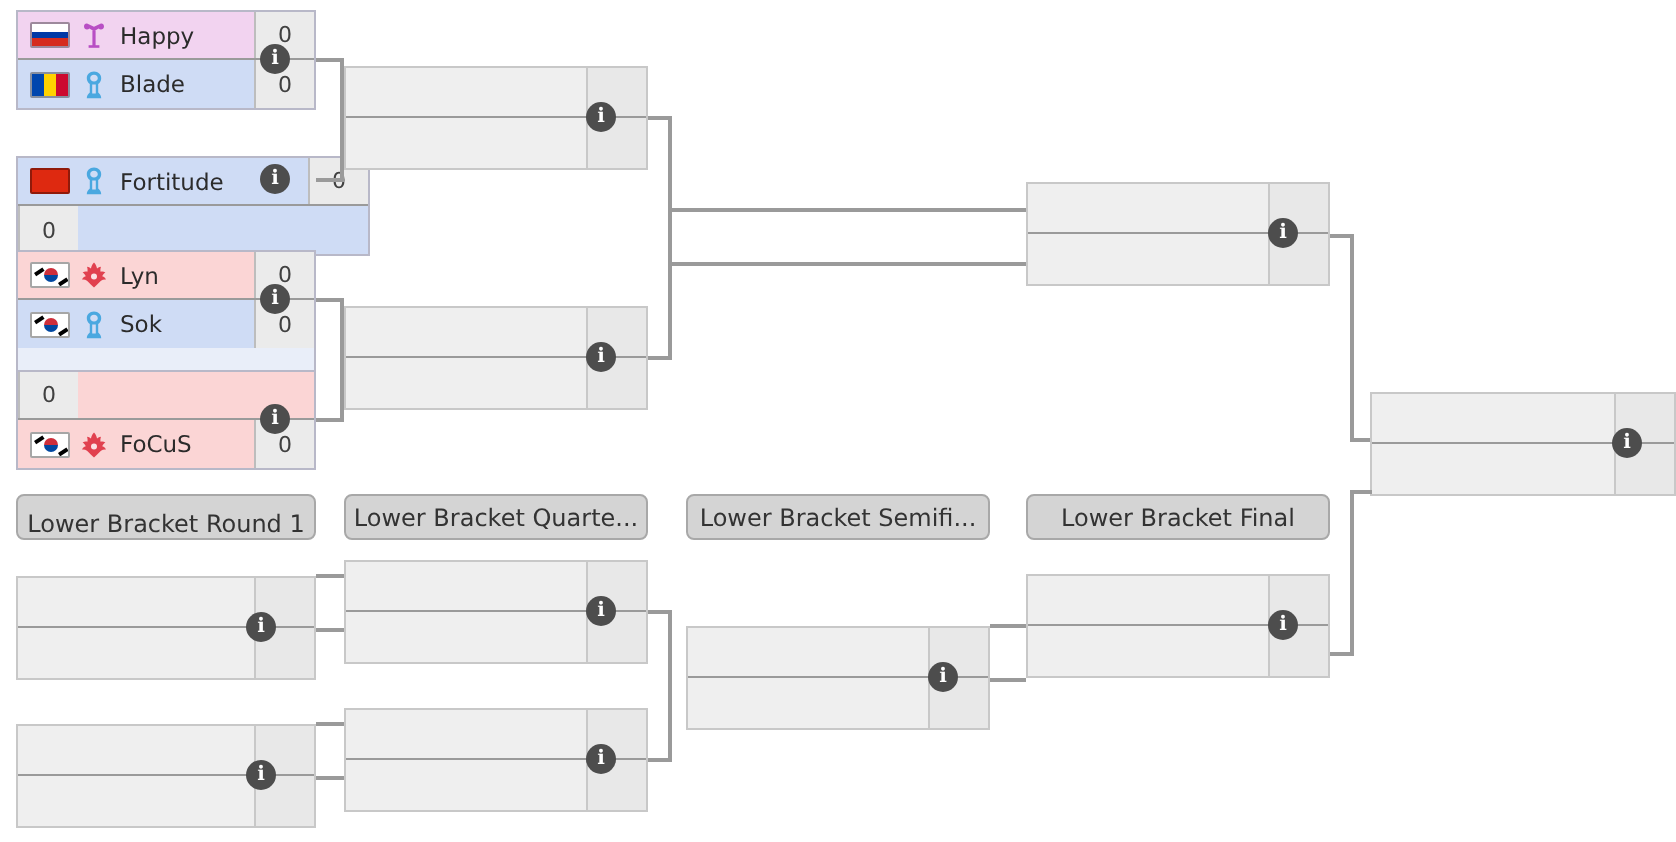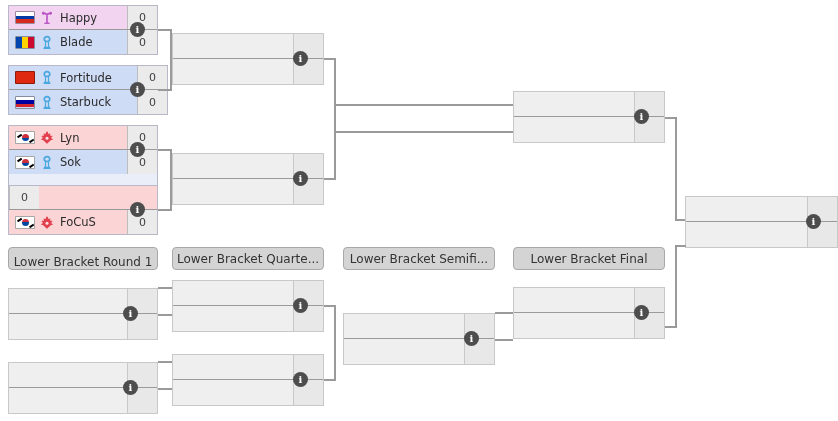--- a/index.html
+++ b/index.html
@@ -180,49 +180,36 @@
               <path d="M7 .8c2.2 0 3.6 1.5 3.6 3.3 0 1.3-.6 2.2-1.5 2.9v4.2c.9.7 1.5 1.6 1.5 2.9H3.4c0-1.3.6-2.2 1.5-2.9V7C4 6.3 3.4 5.4 3.4 4.1 3.4 2.3 4.8.8 7 .8zm0 1.6c-1.1 0-1.9.8-1.9 1.7S5.9 5.8 7 5.8s1.9-.8 1.9-1.7S8.1 2.4 7 2.4zm-.9 4.9v4.4h1.8V7.3H6.1z" fill="#4aa8e0"></path>
             </svg>
         </span>
         <span class="pname">Blade</span>
       </div>
       <div class="score">0</div>
     </div>
   </div>
   <div class="info" style="left:130px;top:22px;">i</div>
 
-  <div class="match filled" style="left:8px;top:65px;width:160px;height:50px;">
+  <div class="match filled" style="left:8px;top:78px;width:177px;height:50px;">
     <div class="row p top race-p">
       <div class="opp">
         <span class="flag cn">
             <i></i>
           </span>
         <span class="race">
           <svg viewBox="0 0 14 15">
               <path d="M7 .8c2.2 0 3.6 1.5 3.6 3.3 0 1.3-.6 2.2-1.5 2.9v4.2c.9.7 1.5 1.6 1.5 2.9H3.4c0-1.3.6-2.2 1.5-2.9V7C4 6.3 3.4 5.4 3.4 4.1 3.4 2.3 4.8.8 7 .8zm0 1.6c-1.1 0-1.9.8-1.9 1.7S5.9 5.8 7 5.8s1.9-.8 1.9-1.7S8.1 2.4 7 2.4zm-.9 4.9v4.4h1.8V7.3H6.1z" fill="#4aa8e0"></path>
             </svg>
         </span>
         <span class="pname">Fortitude</span>
       </div>
       <div class="score">0</div>
     </div>
     <div class="row p race-p">
-      <div class="opp">
-        <span class="flag si">
-            <i></i>
-            <i></i>
-            <i></i>
-          </span>
-        <span class="race">
-          <svg viewBox="0 0 14 15">
-              <path d="M7 .8c2.2 0 3.6 1.5 3.6 3.3 0 1.3-.6 2.2-1.5 2.9v4.2c.9.7 1.5 1.6 1.5 2.9H3.4c0-1.3.6-2.2 1.5-2.9V7C4 6.3 3.4 5.4 3.4 4.1 3.4 2.3 4.8.8 7 .8zm0 1.6c-1.1 0-1.9.8-1.9 1.7S5.9 5.8 7 5.8s1.9-.8 1.9-1.7S8.1 2.4 7 2.4zm-.9 4.9v4.4h1.8V7.3H6.1z" fill="#4aa8e0"></path>
-            </svg>
-        </span>
-        <span class="pname">Starbuck</span>
-      </div>
       <div class="score">0</div>
     </div>
   </div>
   <div class="info" style="left:130px;top:82px;">i</div>
 
   <div class="match filled" style="left:8px;top:125px;width:150px;height:62px;">
     <div class="row p top race-z">
       <div class="opp">
         <span class="flag kr">
             <i class="disc"></i>

